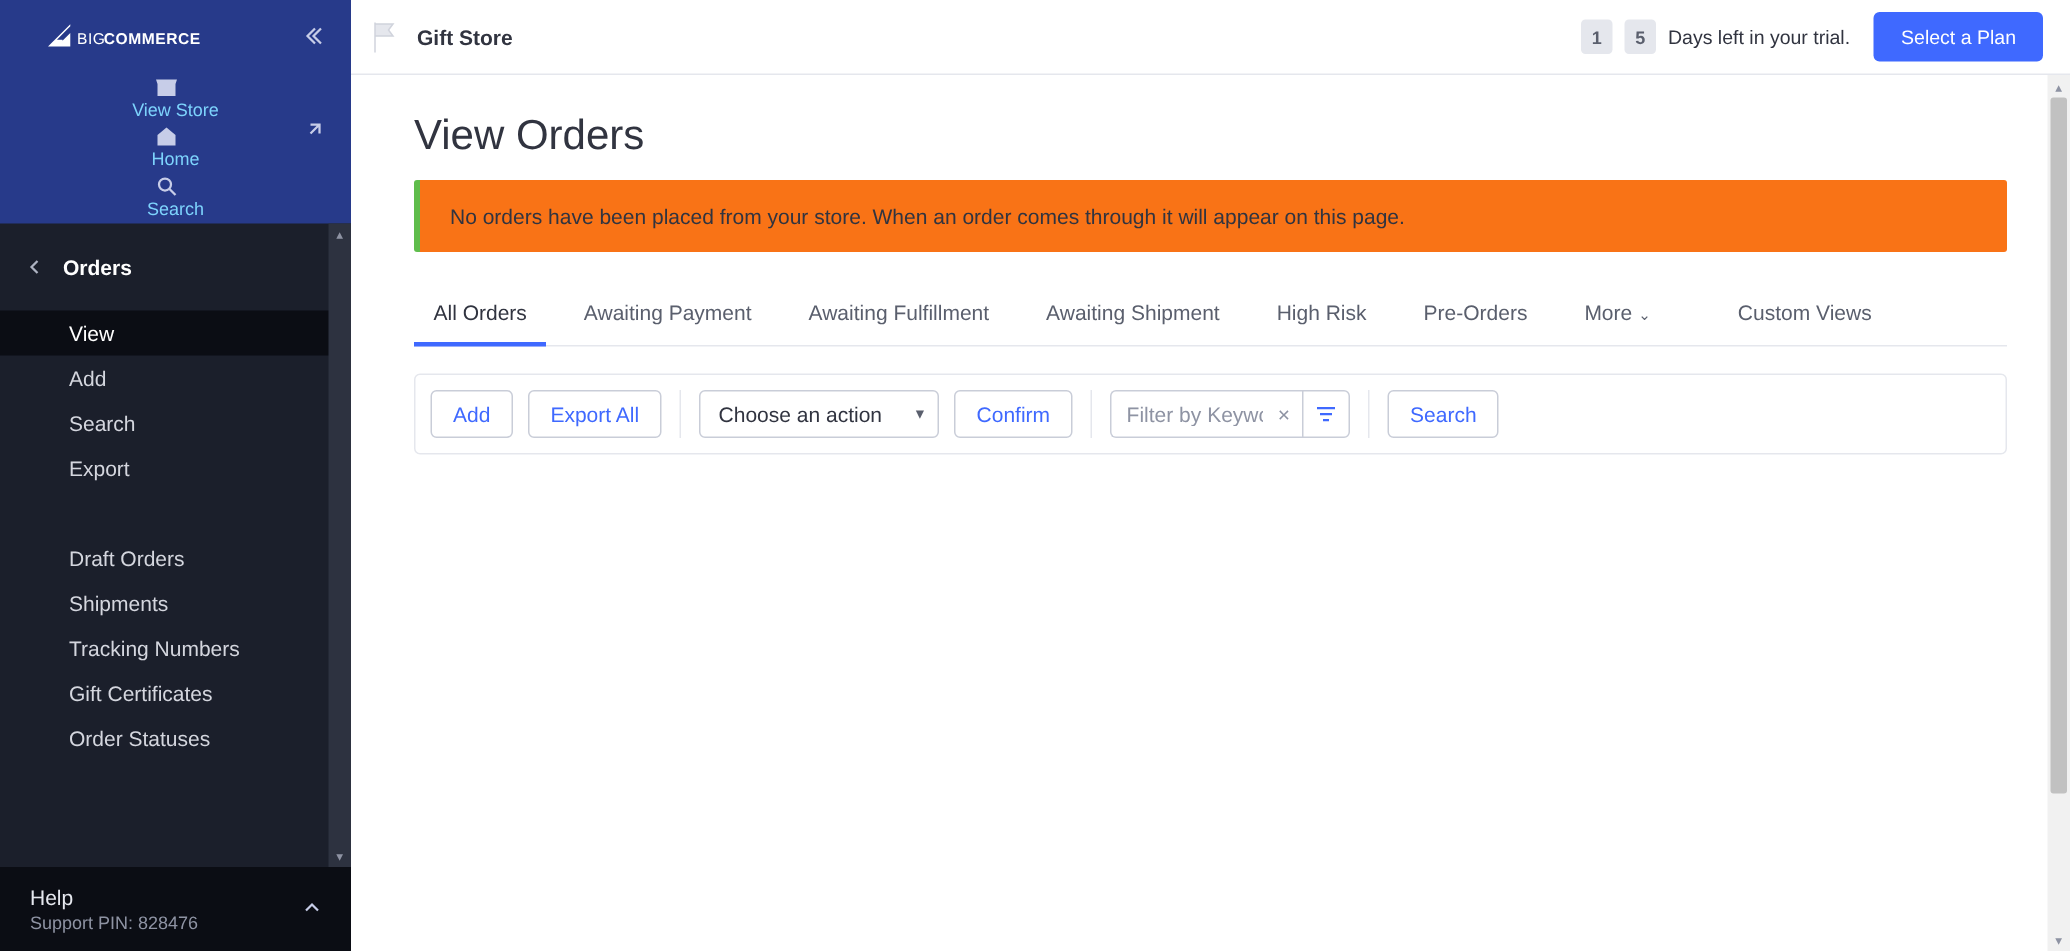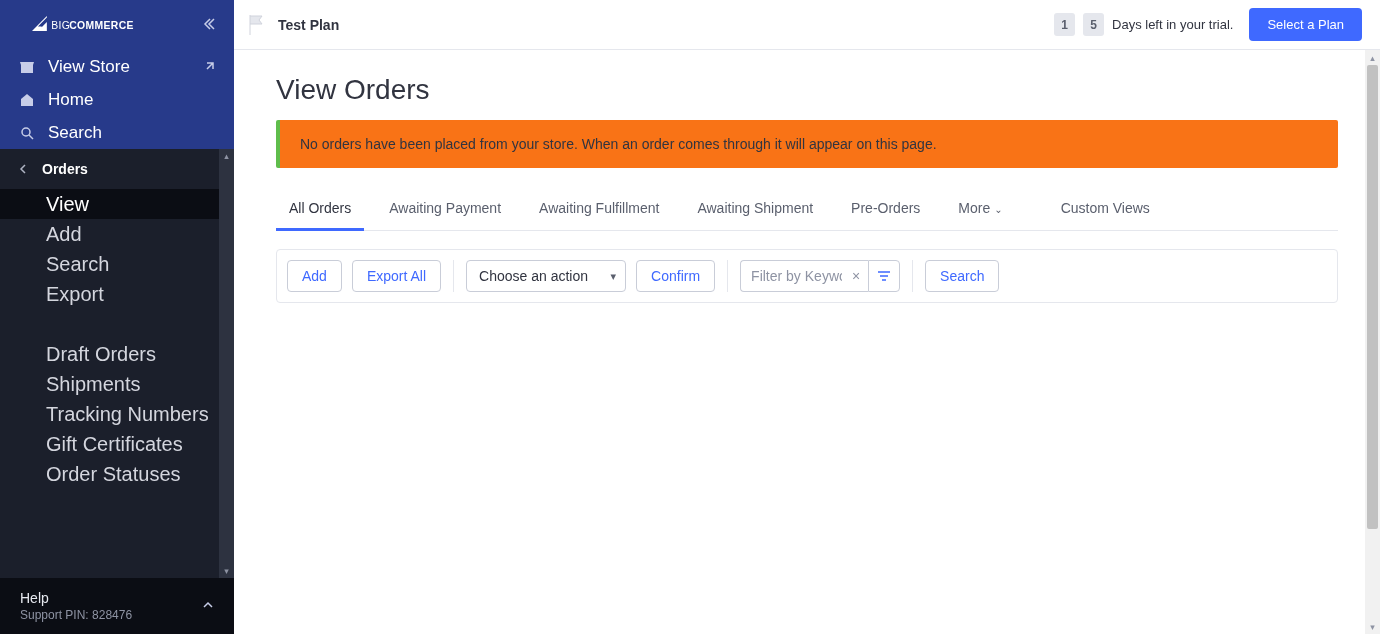--- a/index.html
+++ b/index.html
@@ -9,29 +9,29 @@
 
 
 .sidebar { width: 234px; background: #273a8a; color: #fff; display: flex; flex-direction: column; position: relative; }
 .sidebar-top { background: #273a8a; }
 .logo-row { display: flex; align-items: center; justify-content: space-between; height: 50px; padding: 0 18px 0 32px; }
 .logo { display: flex; align-items: center; }
 .logo svg { height: 22px; }
 .collapse-btn { color: #c7cde8; cursor: pointer; }
 
 .nav-list { list-style: none; }
-.nav-item { display: flex; align-items: center; padding: 0 18px; height: 33px; color: #ffffff; cursor: pointer; font-size: 17px; }
+.nav-item { display: flex; align-items: center; padding: 0 18px; height: 33px; color: #7dd3fc; cursor: pointer; font-size: 12px; flex-direction: column; }
 .nav-item .icon { width: 18px; margin-right: 12px; display: flex; align-items: center; justify-content: center; color: #c7cde8; }
 .nav-item .ext { margin-left: auto; color: #c7cde8; }
 
 .sub-section { background: #1b1f2b; flex: 1; position: relative; }
-.sub-header { display: flex; align-items: center; padding: 0 18px; height: 40px; color: #fff; font-weight: 600; cursor: pointer; }
+.sub-header { display: flex; align-items: center; padding: 0 18px; height: 58px; color: #fff; font-weight: 600; cursor: pointer; }
 .sub-header .chev { margin-right: 14px; color: #aeb3c2; display:flex; }
 .sub-nav { list-style: none; }
-.sub-nav li { padding: 0 18px 0 46px; height: 30px; display: flex; align-items: center; color: #d4d6de; cursor: pointer; font-size: 20px; }
+.sub-nav li { padding: 0 18px 0 46px; height: 30px; display: flex; align-items: center; color: #d4d6de; cursor: pointer; font-size: 14px; }
 .sub-nav li.active { background: #0b0d14; color: #fff; }
 .sub-nav li.spacer { height: 30px; cursor: default; }
 
 .sub-scrollbar { position: absolute; right: 0; top: 0; bottom: 0; width: 15px; background: #2d3240; }
 .sub-scrollbar .up, .sub-scrollbar .down { position: absolute; width: 15px; height: 14px; display:flex; align-items:center; justify-content:center; color:#8e93a3; font-size:9px; }
 .sub-scrollbar .up { top: 0; }
 .sub-scrollbar .down { bottom: 0; }
 
 .help-footer { background: #0b0d14; padding: 12px 20px; display: flex; align-items: center; justify-content: space-between; }
 .help-footer .ht { font-size: 14px; color: #e6e8ef; }
@@ -186,21 +186,21 @@
             <path d="M2 8l4-4 4 4" stroke="#c7cde8" stroke-width="1.5" fill="none"></path>
           </svg></div>
     </div>
   </div>
 
   <div class="main">
     <div class="topbar">
       <svg class="flag" viewBox="0 0 18 24">
           <path d="M4 2v20M4 3h12l-3 4 3 4H4" fill="#e5e7ed" stroke="#d0d3dc" stroke-width="1"></path>
         </svg>
-      <div class="store-name">Test Plan</div>
+      <div class="store-name">Gift Store</div>
       <div class="topbar-right">
         <div class="trial-days">
           <div class="day-box">1</div>
           <div class="day-box">5</div>
           <div class="trial-text">Days left in your trial.</div>
         </div>
         <button class="select-plan">Select a Plan</button>
       </div>
     </div>
 
@@ -208,20 +208,21 @@
     <div class="content">
       <h1 class="page-title">View Orders</h1>
 
       <div class="alert">No orders have been placed from your store. When an order comes through it will appear on this page.</div>
 
       <div class="tabs">
         <div class="tab active">All Orders</div>
         <div class="tab">Awaiting Payment</div>
         <div class="tab">Awaiting Fulfillment</div>
         <div class="tab">Awaiting Shipment</div>
+        <div class="tab">High Risk</div>
         <div class="tab">Pre-Orders</div>
         <div class="tab"><span>More</span><span class="chev-d">⌄</span></div>
         <div class="tab tab-right">Custom Views</div>
       </div>
 
       <div class="toolbar">
         <button class="btn">Add</button>
         <button class="btn">Export All</button>
         <div class="divider"></div>
         <div class="select-wrap">

